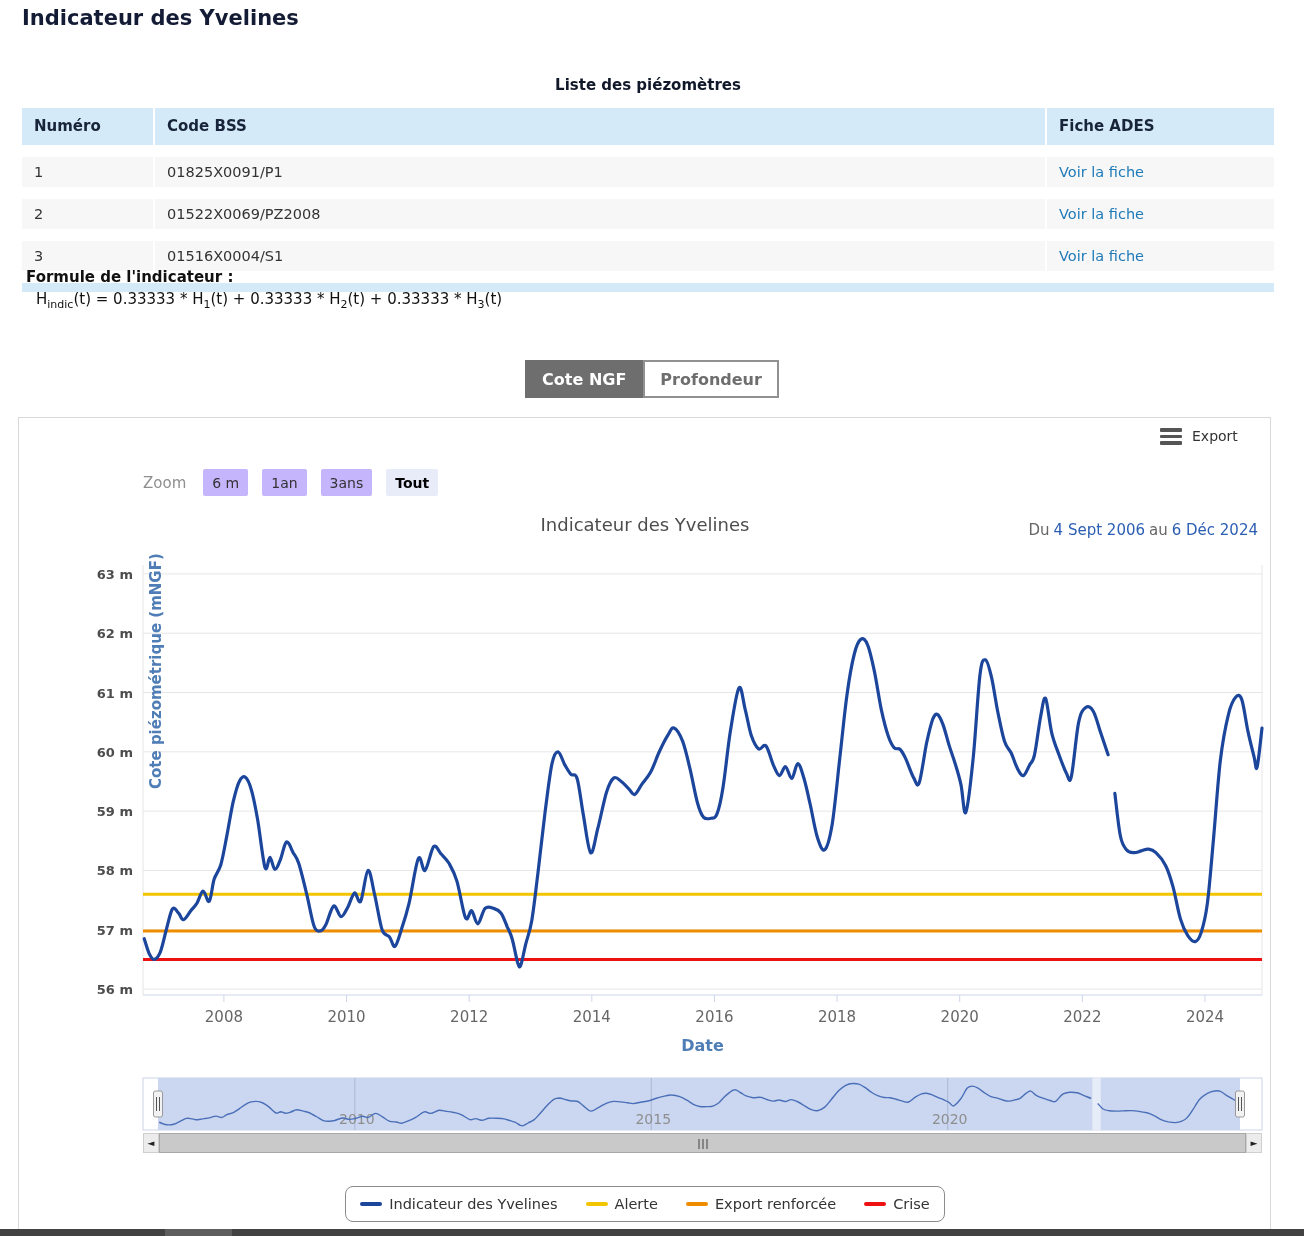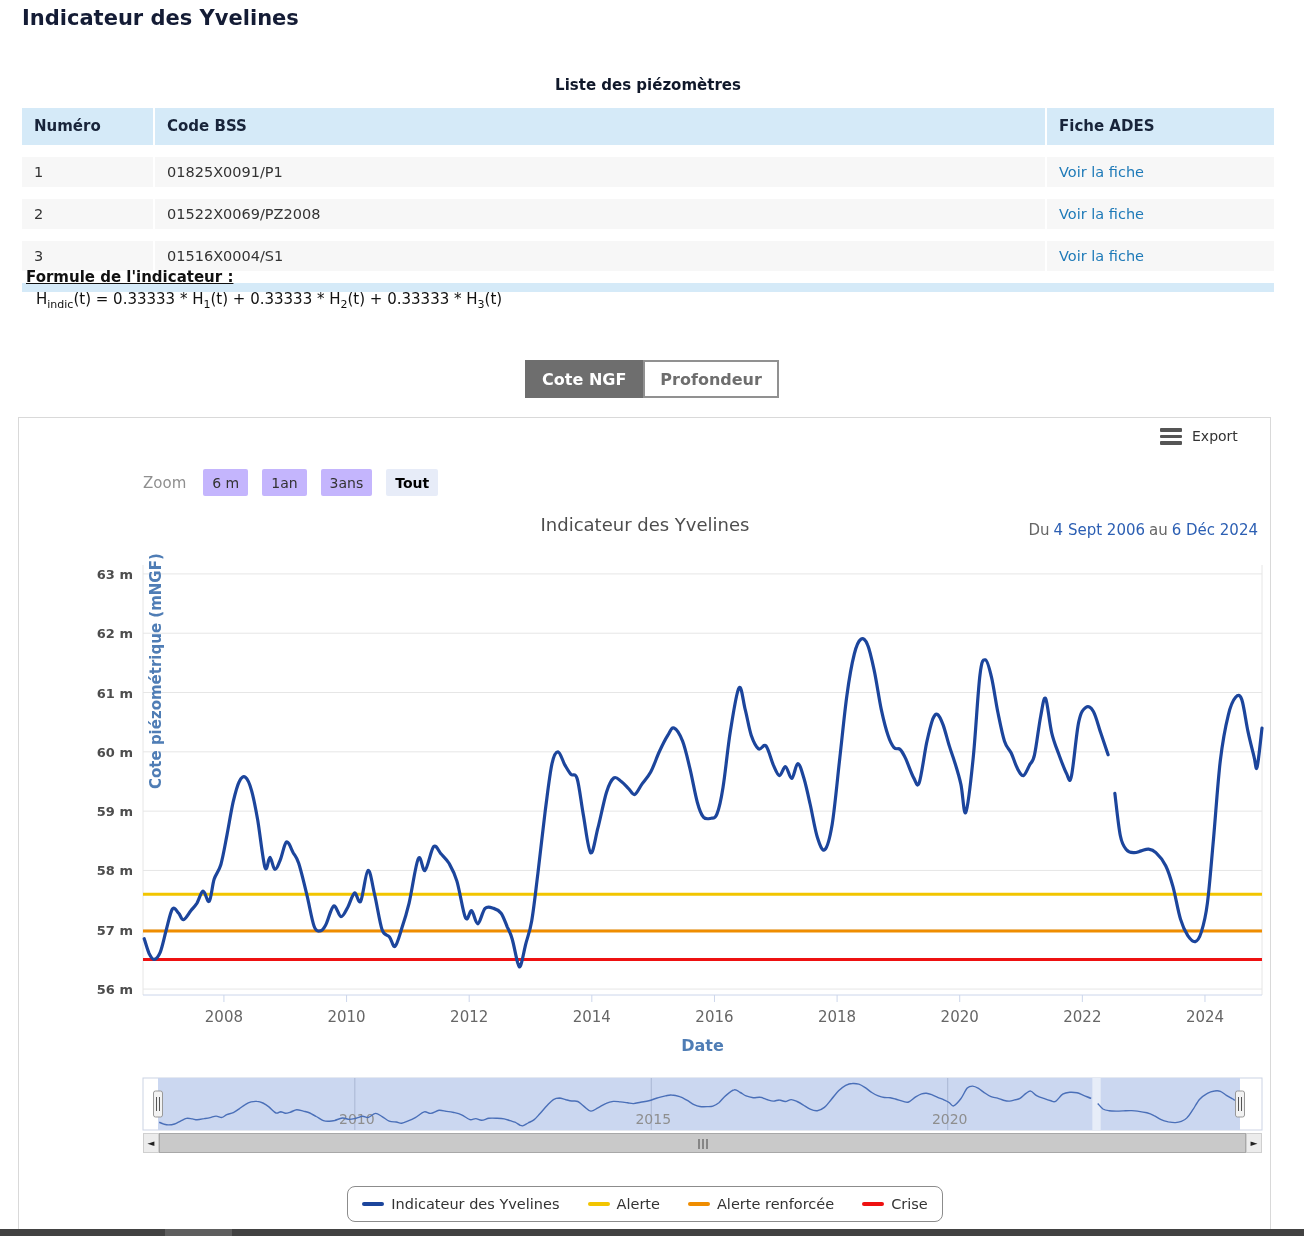--- a/index.html
+++ b/index.html
@@ -14,21 +14,21 @@
   .t-head .t-cell{background:#d5eaf8;font-weight:bold;color:#18243a;height:37px;line-height:37px;font-size:15px;}
   .t-body .t-cell{background:#f7f7f7;color:#333;height:30px;line-height:30px;font-size:14.5px;}
   .t-row{margin-bottom:12px;}
   .t-cell{padding-left:12px;box-sizing:border-box;}
   .c1{width:131px;margin-right:2px;}
   .c2{width:890px;margin-right:2px;}
   .c3{width:227px;}
   .t-footer{height:9px;background:#d5eaf8;width:100%;}
   a.fiche-link{color:#1e7ab8;text-decoration:none;cursor:pointer;}
   
-  #formula-label{position:absolute;left:26px;top:268px;font-size:15px;font-weight:bold;color:#111;text-decoration:underline;}
+  #formula-label{position:absolute;left:26px;top:268px;font-size:15px;font-weight:bold;color:#111;}
   #formula-line{position:absolute;left:36px;top:290px;font-size:15px;color:#111;}
   #formula-line sub{font-size:11px;}
   
   #view-buttons{position:absolute;left:0;top:360px;width:1304px;display:flex;justify-content:center;}
   .vbtn{height:38px;box-sizing:border-box;display:flex;align-items:center;padding:0 15px;font-size:16px;font-weight:bold;cursor:pointer;}
   #btn-cote-ngf{background:#6e6e6e;color:#fff;border:2px solid #6e6e6e;}
   #btn-profondeur{background:#fff;color:#6e6e6e;border:2px solid #919191;}
   
   #chart-card{position:absolute;left:18px;top:417px;width:1253px;height:813px;border:1px solid #d9d9d9;background:#fff;box-sizing:border-box;}
   #export-btn{position:absolute;left:1160px;top:428px;display:flex;align-items:center;gap:10px;cursor:pointer;}
@@ -216,21 +216,21 @@
         <div class="legend-item">
           <span class="legend-dash" style="background: rgb(28, 69, 156);"></span>
           <span class="legend-label">Indicateur des Yvelines</span>
         </div>
         <div class="legend-item">
           <span class="legend-dash" style="background: rgb(242, 197, 0);"></span>
           <span class="legend-label">Alerte</span>
         </div>
         <div class="legend-item">
           <span class="legend-dash" style="background: rgb(239, 141, 0);"></span>
-          <span class="legend-label">Alerte renforcée</span>
+          <span class="legend-label">Export renforcée</span>
         </div>
         <div class="legend-item">
           <span class="legend-dash" style="background: rgb(238, 17, 17);"></span>
           <span class="legend-label">Crise</span>
         </div>
       </div>
   </div>
 
   <div id="hc-credit">Highcharts</div>
 

